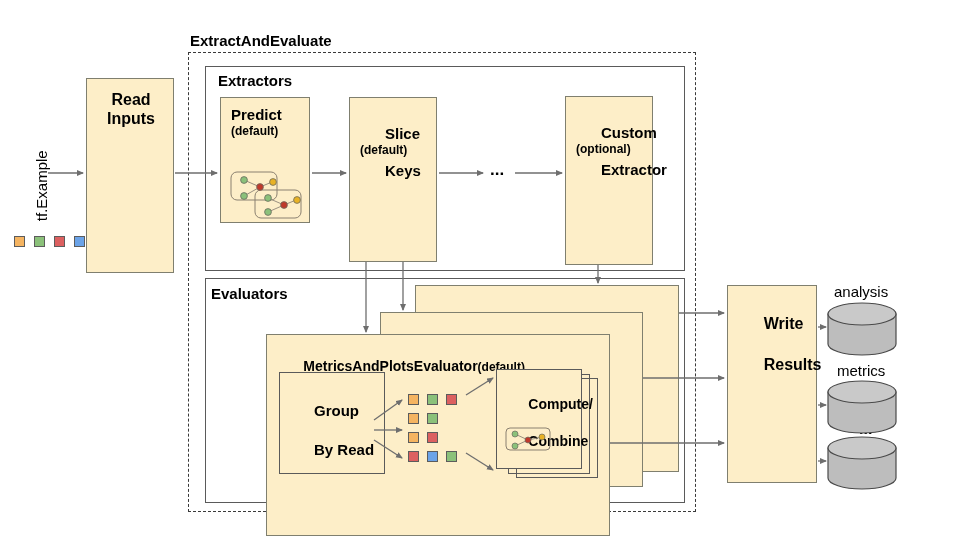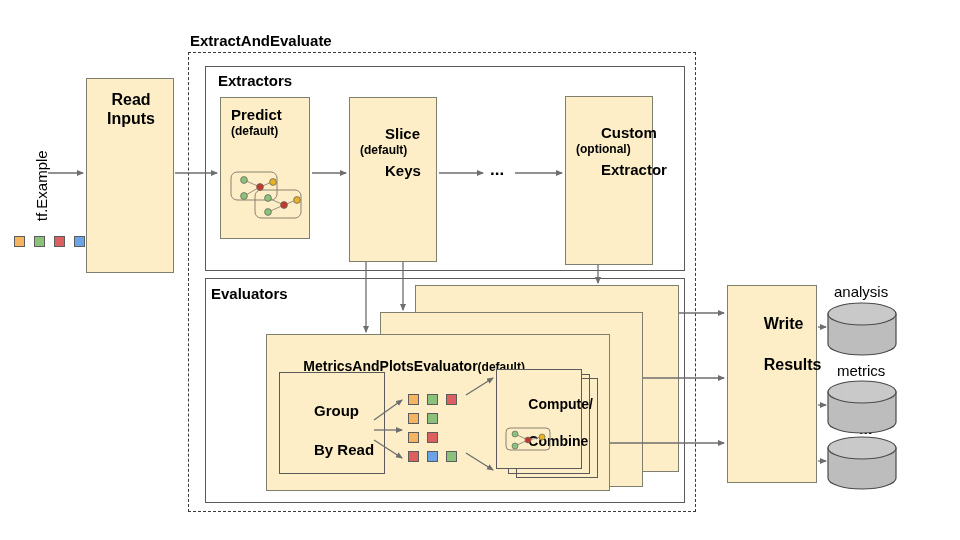--- a/index.html
+++ b/index.html
@@ -50,21 +50,21 @@
       <span>Inputs</span>
     </div>
   </div>
 
   <div class="lbl b" style="left:190px;top:32px;font-size:15px;">ExtractAndEvaluate</div>
   <div class="dashed" style="left:188px;top:52px;width:508px;height:460px;"></div>
 
   <div class="plain" style="left:205px;top:66px;width:480px;height:205px;"></div>
   <div class="lbl b" style="left:218px;top:72px;font-size:15px;">Extractors</div>
 
-  <div class="box" style="left:220px;top:97px;width:90px;height:142px;">
+  <div class="box" style="left:220px;top:97px;width:90px;height:126px;">
     <div class="lbl b" style="left:10px;top:8px;font-size:15px;">Predict</div>
     <div class="lbl b" style="left:10px;top:27px;font-size:12px;">(default)</div>
   </div>
 
   <svg class="ov" viewBox="0 0 960 540">
     <g stroke="#8a8070" fill="none" stroke-width="1">
       <rect x="231" y="172" width="46" height="28" rx="6"></rect>
       <rect x="255" y="190" width="46" height="28" rx="6"></rect>
     </g>
     <g stroke="#9a9080" stroke-width="1">
@@ -113,21 +113,21 @@
       <span class="b">AnalysisEvaluator</span><span class="b" style="font-size:12px;">(default)</span>
     </div>
   </div>
 
   <div class="box" style="left:380px;top:312px;width:263px;height:175px;">
     <div class="lbl" style="left:14px;top:5px;font-size:15px;">
       <span class="b">CustomEvaluator</span><span class="b" style="font-size:12px;">(optional)</span>
     </div>
   </div>
 
-  <div class="box" style="left:266px;top:334px;width:344px;height:157px;">
+  <div class="box" style="left:266px;top:334px;width:344px;height:202px;">
     <div class="lbl" style="left:13px;top:7px;font-size:14px;">
       <span class="b">MetricsAndPlotsEvaluator</span><span class="b" style="font-size:12px;">(default)</span>
     </div>
   </div>
 
   <div class="plain" style="left:279px;top:372px;width:106px;height:102px;">
     <div class="lbl b" style="left:9px;top:8px;font-size:15px;line-height:1.3;">
       <span>Group</span><br>
       <span>By Read</span>
     </div>

